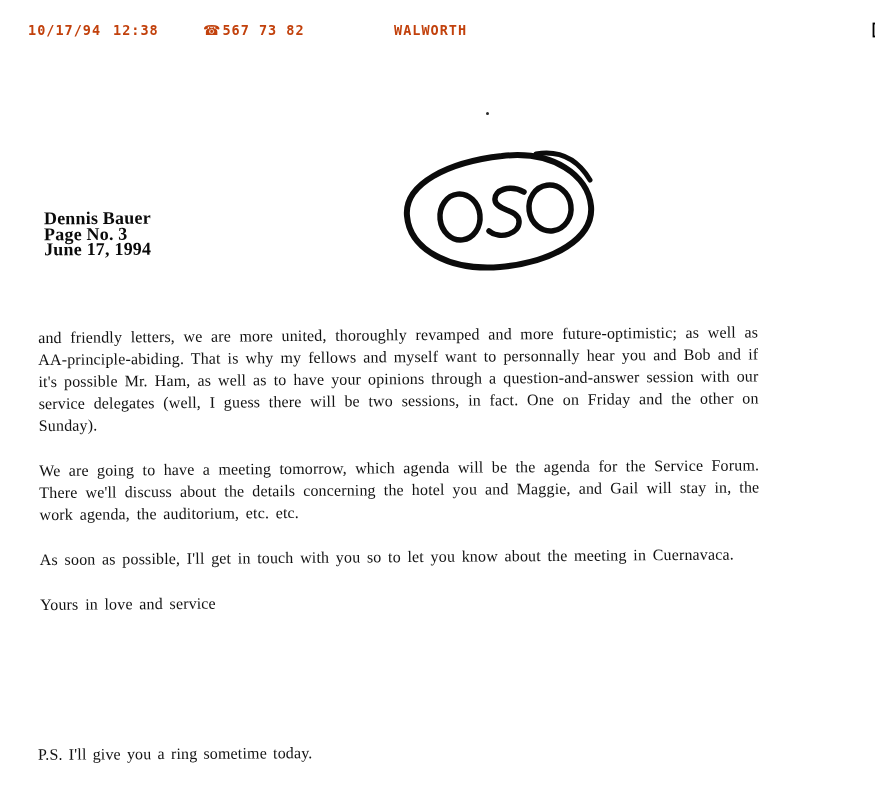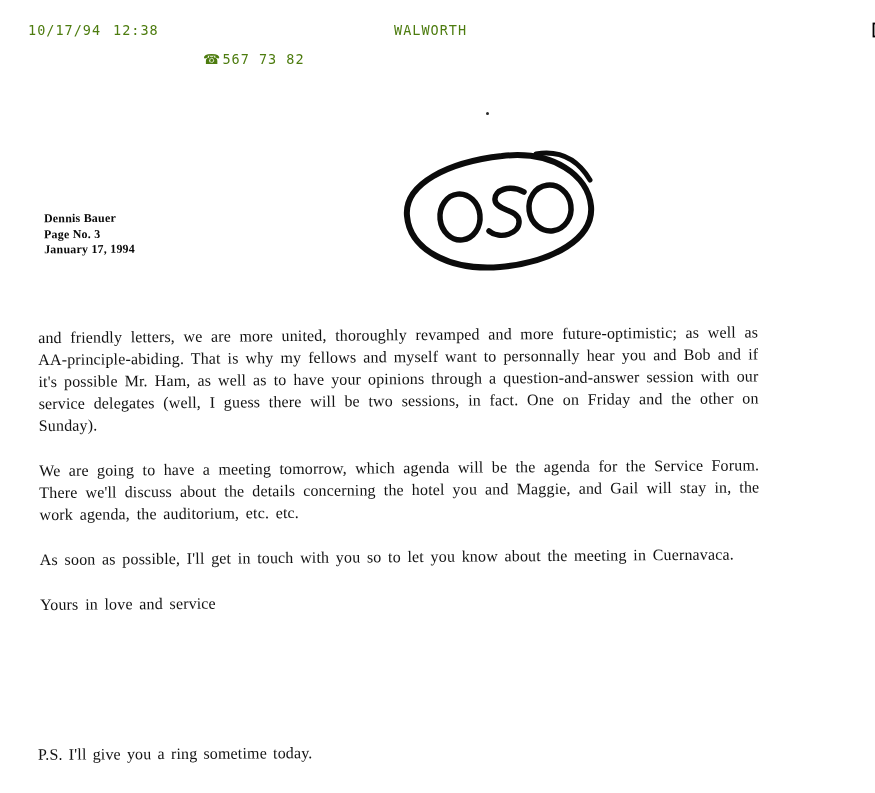--- a/index.html
+++ b/index.html
@@ -11,39 +11,39 @@
     overflow: hidden;
     color: #151515;
     font-family: "Liberation Serif", serif;
   }
 
   
   .fax-header {
     position: absolute;
     top: 22px; left: 0; right: 0; height: 22px;
     font-family: "DejaVu Sans Mono", monospace;
-    font-weight: normal;
+    font-weight: bold;
     font-size: 13.5px;
     letter-spacing: 1px;
-    color: #4d7c0f;
+    color: #c2410c;
   }
   .fh { position: absolute; top: 0; white-space: nowrap; }
   .fh-date    { left: 28px; }
   .fh-time    { left: 113px; }
-  .fh-phone   { left: 203px; margin-top: 29px; }
+  .fh-phone   { left: 203px; }
   .fh-station { left: 394px; }
   .fh-pages   { left: 848px; display: flex; align-items: center; gap: 2px; margin-left: 24px; }
   .phone-icon { font-family: "DejaVu Sans", sans-serif; font-size: 14px; margin-right: 1px; }
   .page-icon svg { display: block; }
 
   
   .sender-block {
     position: absolute;
     left: 44px; top: 211px;
-    font-size: 12px;
+    font-size: 18px;
     font-weight: bold;
     line-height: 15.5px;
     letter-spacing: 0.2px;
     transform: rotate(-0.4deg);
     color: #0a0a0a;
   }
 
   
   .annotation {
     position: absolute;
@@ -108,21 +108,21 @@
       </span>
       <span>003</span>
     </span>
   </div>
 
   <div class="speck speck-1"></div>
 
   <div class="sender-block">
     <div>Dennis Bauer</div>
     <div>Page No. 3</div>
-    <div>January 17, 1994</div>
+    <div>June 17, 1994</div>
   </div>
 
   <div class="annotation">
     <span class="sr-only">OSO</span>
     <svg width="196" height="128" viewBox="0 0 196 128">
 
       <path d="M 100,6 C 152,0 186,26 189,56 C 192,88 152,112 98,117 C 48,121 8,100 5,66 C 2,34 46,12 100,6" fill="none" stroke="#0b0b0b" stroke-width="6" stroke-linecap="round"></path>
 
       <path d="M 134,4 C 158,0 176,10 188,30" fill="none" stroke="#0b0b0b" stroke-width="5" stroke-linecap="round"></path>
 

